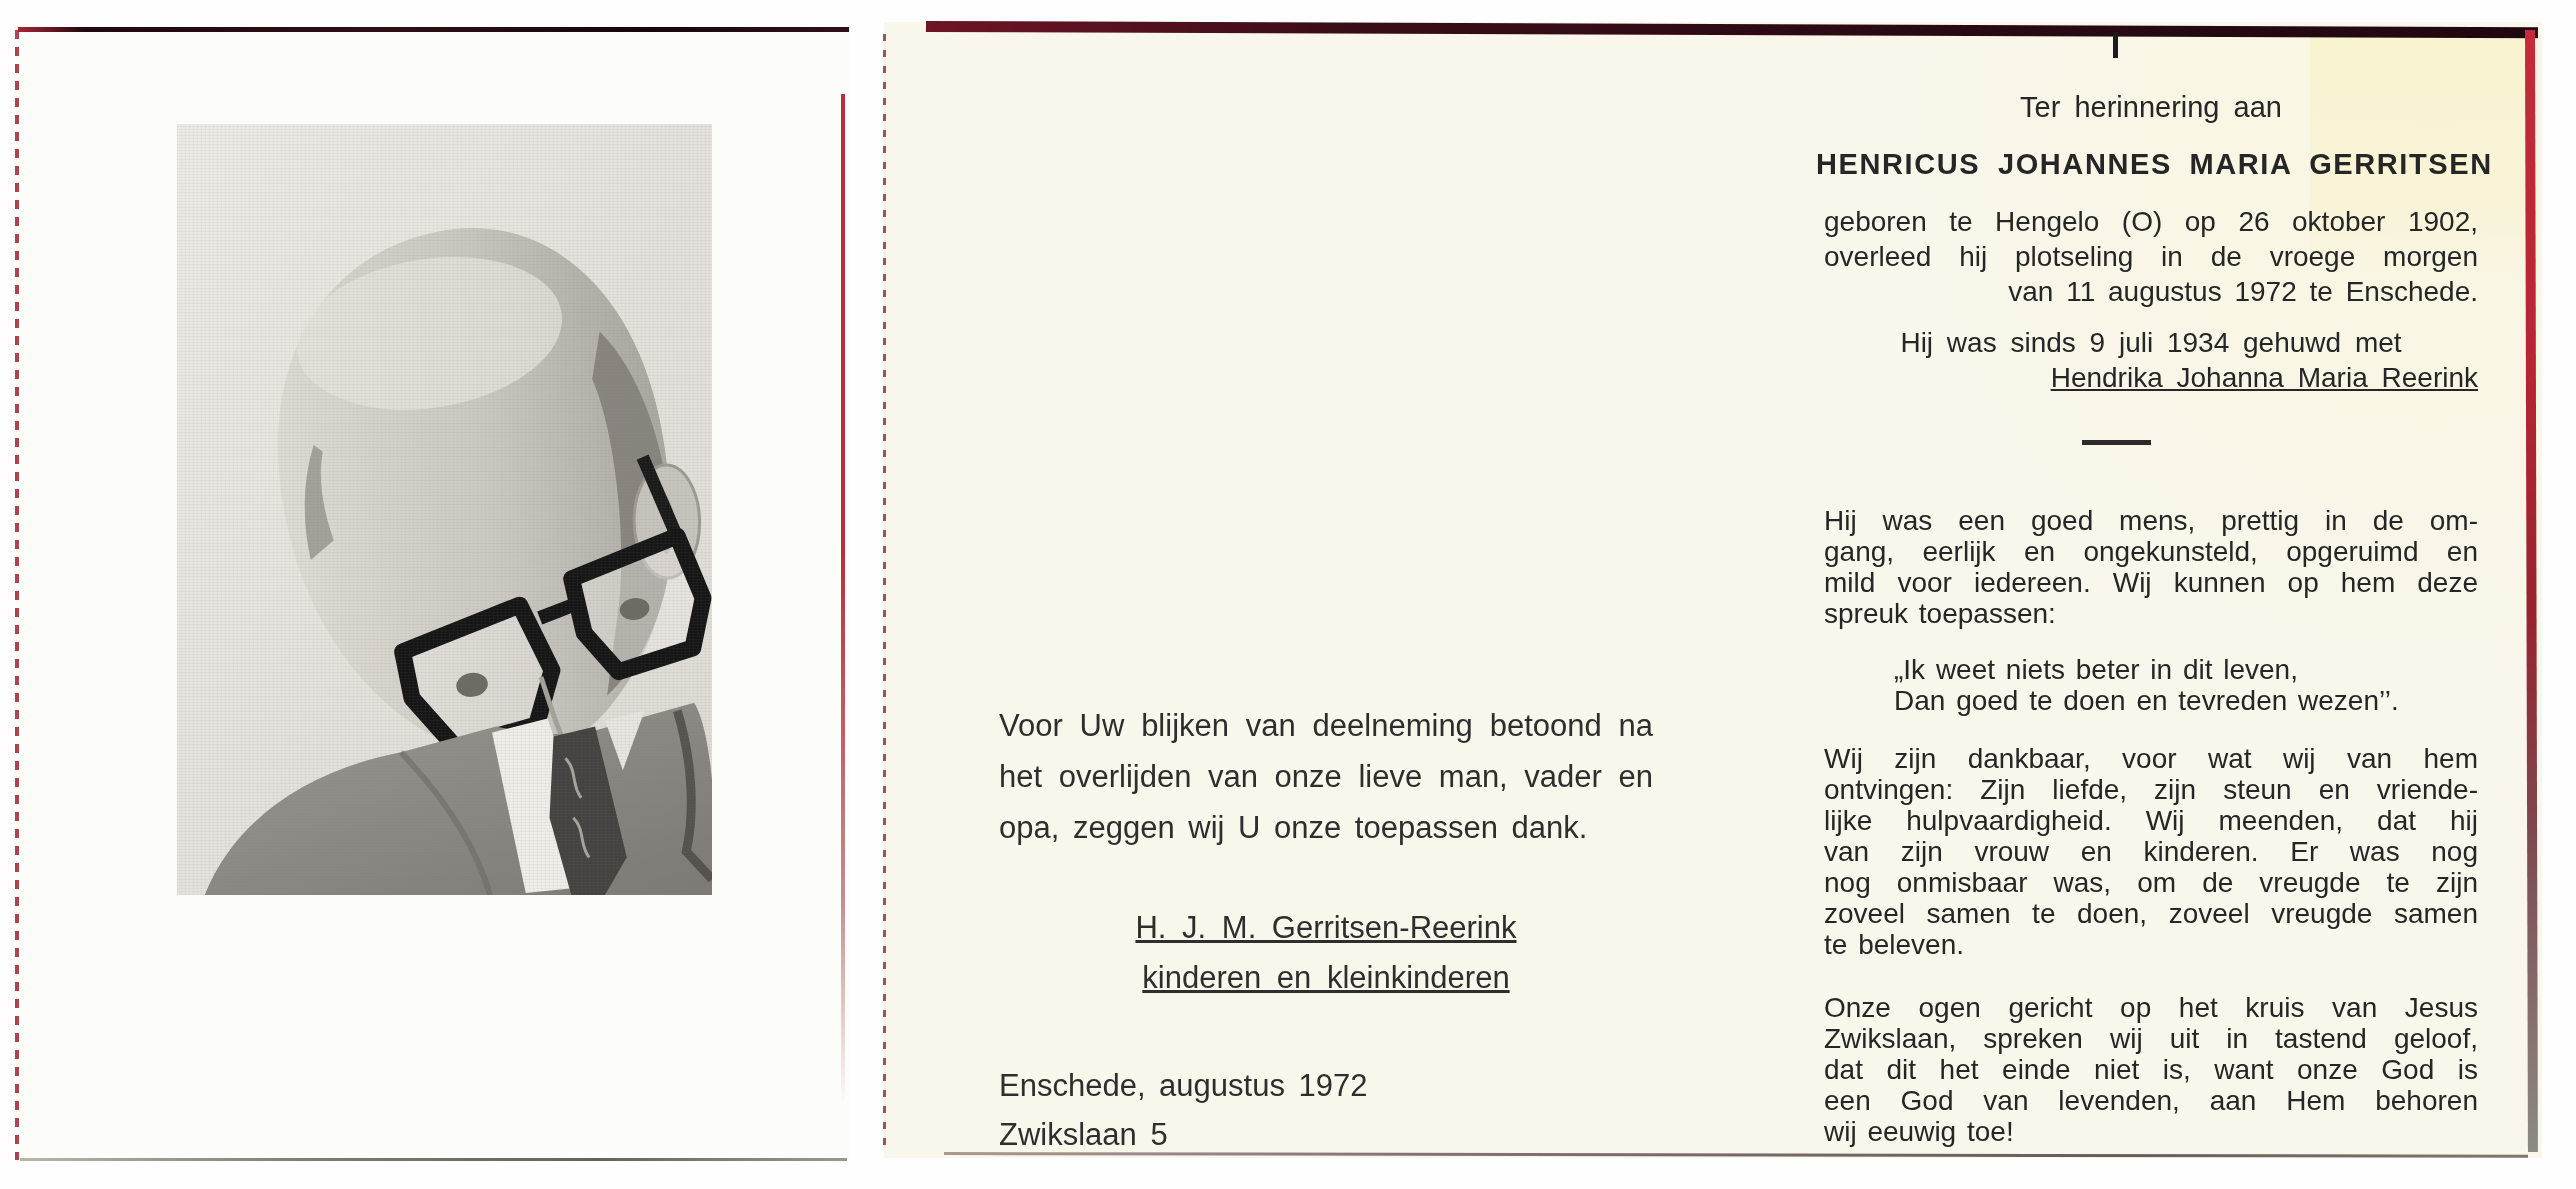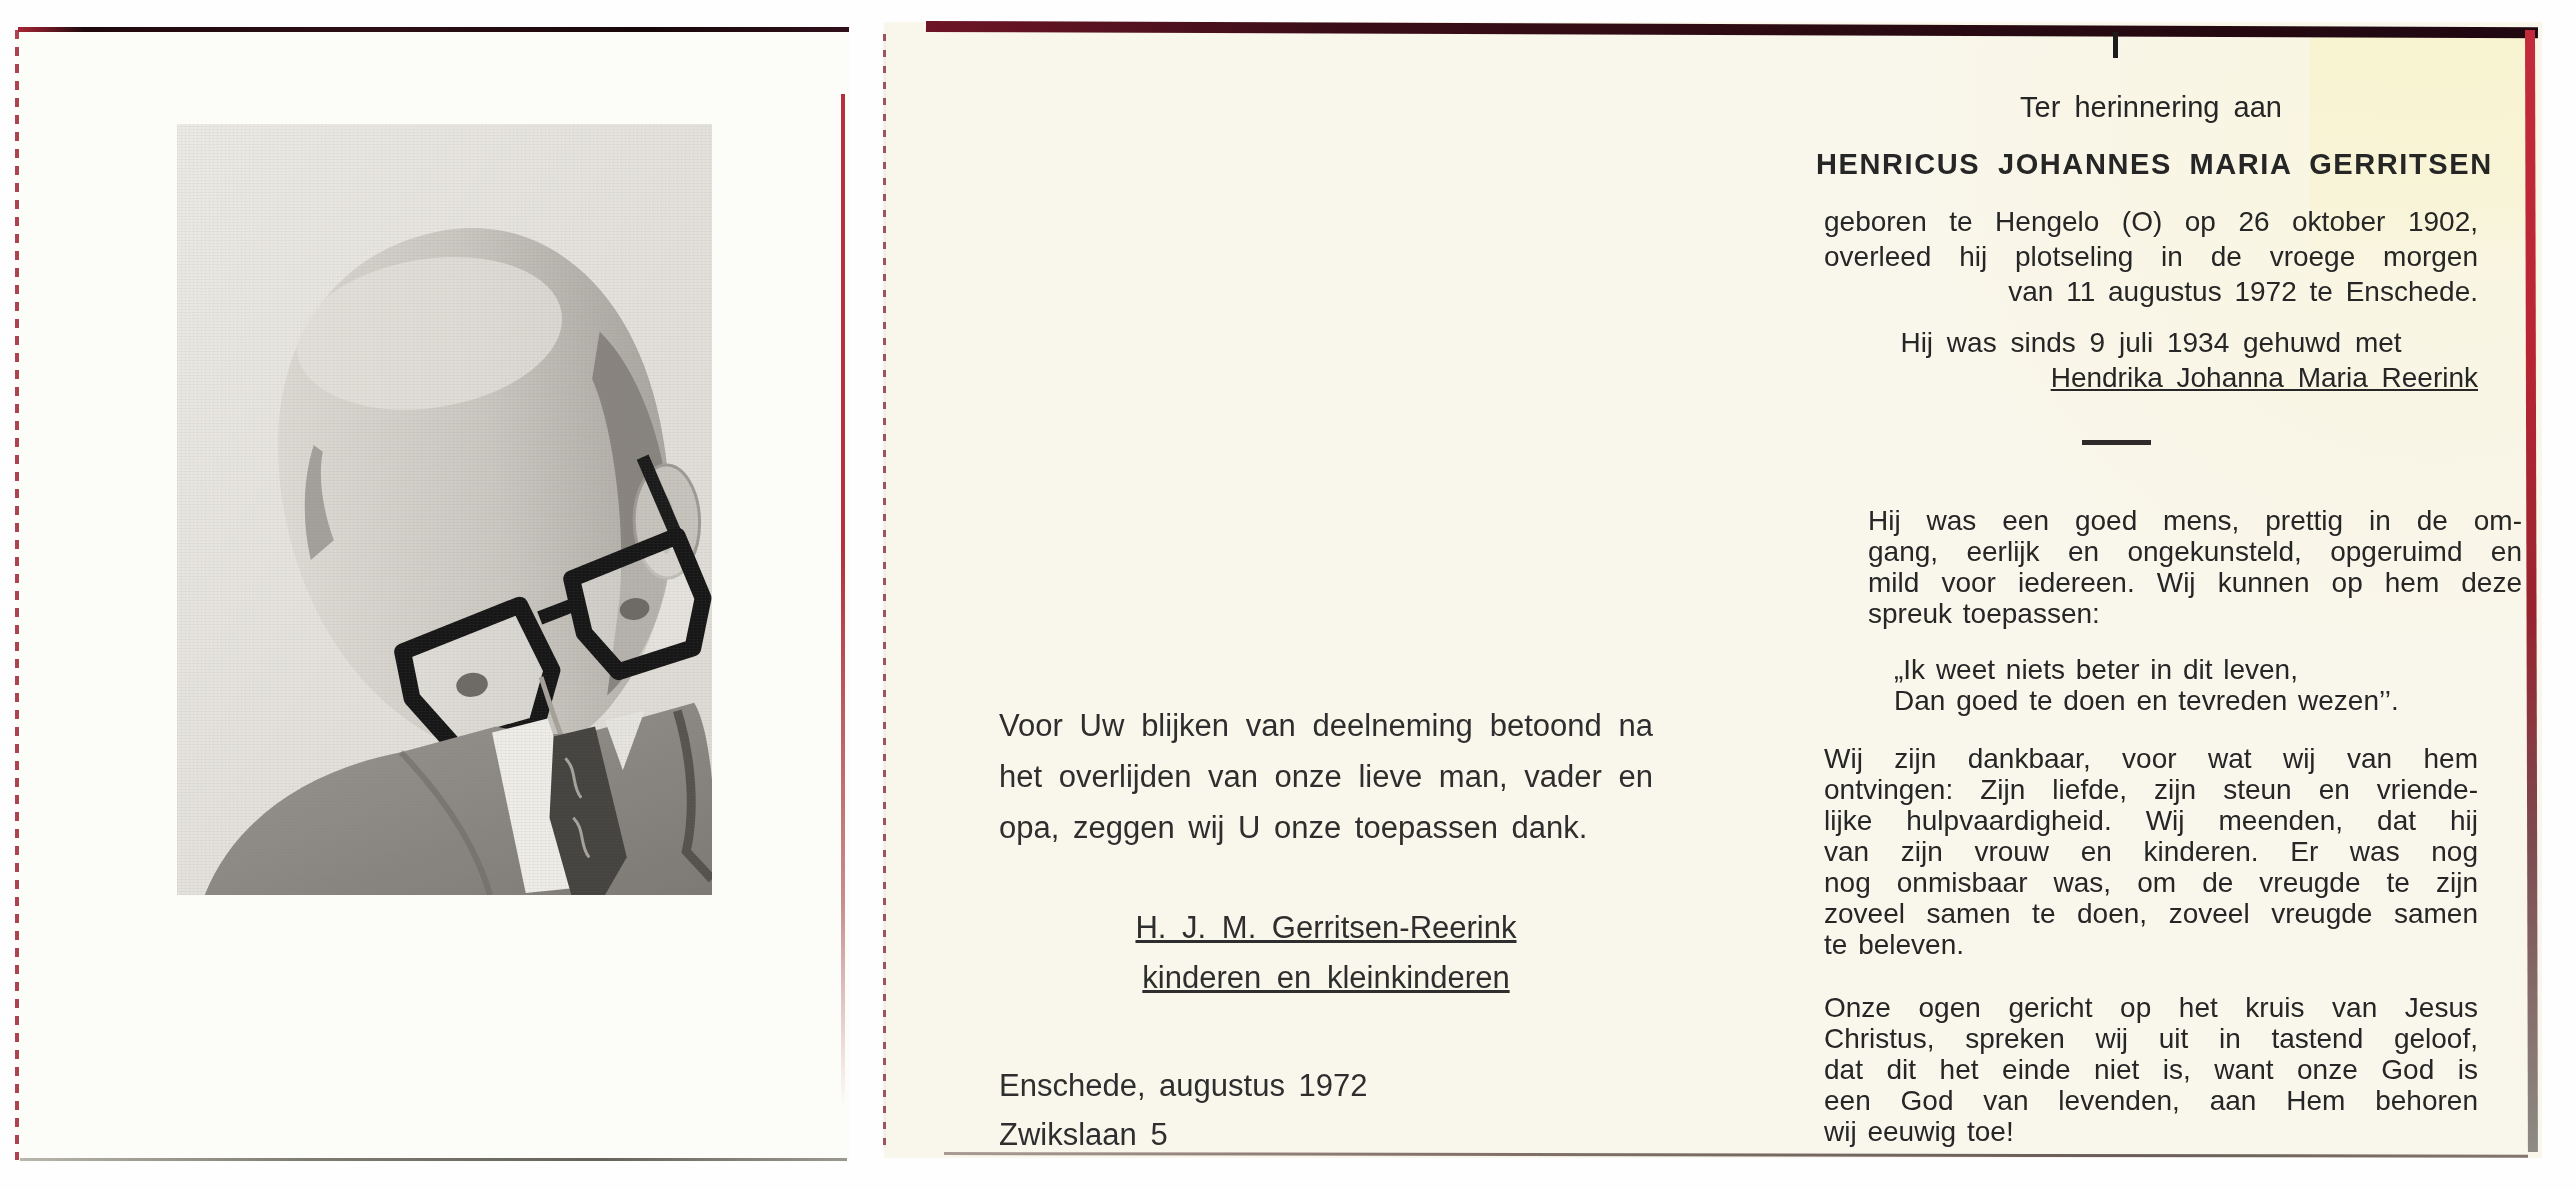--- a/index.html
+++ b/index.html
@@ -51,21 +51,21 @@
   .center-last > div:last-child{text-align:right;}
   .sig > div{text-align:center;text-decoration:underline;}
 
   .memoriam-head{top:91px;font-size:29px;text-align:center;word-spacing:6px;}
   .deceased-name{top:148px;font-size:29px;font-weight:bold;text-align:center;
                  letter-spacing:1.6px;word-spacing:8px;white-space:nowrap;left:1816px;width:670px;}
   .birth-block{left:1824px;top:204px;width:654px;font-size:28px;line-height:35px;word-spacing:5px;}
   .marriage{top:327px;font-size:28px;text-align:center;word-spacing:6px;}
   .spouse{top:362px;font-size:28px;text-align:right;word-spacing:6px;text-decoration:underline;}
   .divider{position:absolute;left:2082px;top:440px;width:69px;height:5px;background:#2f2a2a;}
-  .body1{left:1824px;top:505px;width:654px;font-size:28px;line-height:31px;word-spacing:3px;margin-left:44px;}
+  .body1{left:1824px;top:505px;width:654px;font-size:28px;line-height:31px;word-spacing:3px;}
   .quote-block{left:1894px;top:654px;width:585px;font-size:28px;line-height:31px;word-spacing:3px;}
   .body2{left:1824px;top:743px;width:654px;font-size:28px;line-height:31px;word-spacing:3px;}
   .body3{left:1824px;top:992px;width:654px;font-size:28px;line-height:31px;word-spacing:3px;}
 
   .thanks{left:999px;top:700px;width:654px;font-size:31px;line-height:51px;word-spacing:5px;color:#2e2e2e;}
   .signature{left:999px;top:903px;width:654px;font-size:31px;line-height:50px;word-spacing:7px;color:#2e2e2e;}
   .place-date{left:999px;top:1068px;font-size:31px;word-spacing:5px;color:#2e2e2e;}
   .address{left:999px;top:1117px;font-size:31px;word-spacing:5px;color:#2e2e2e;}
 </style>
 </head>
@@ -179,20 +179,20 @@
       <div class="fill">Wij zijn dankbaar, voor wat wij van hem</div>
       <div class="fill">ontvingen: Zijn liefde, zijn steun en vriende-</div>
       <div class="fill">lijke hulpvaardigheid. Wij meenden, dat hij</div>
       <div class="fill">van zijn vrouw en kinderen. Er was nog</div>
       <div class="fill">nog onmisbaar was, om de vreugde te zijn</div>
       <div class="fill">zoveel samen te doen, zoveel vreugde samen</div>
       <div>te beleven.</div>
     </div>
   <div class="line-block para body3">
       <div class="fill">Onze ogen gericht op het kruis van Jesus</div>
-      <div class="fill">Christus, spreken wij uit in tastend geloof,</div>
+      <div class="fill">Zwikslaan, spreken wij uit in tastend geloof,</div>
       <div class="fill">dat dit het einde niet is, want onze God is</div>
       <div class="fill">een God van levenden, aan Hem behoren</div>
       <div>wij eeuwig toe!</div>
     </div>
 
 </div>
 
 
 </body></html>

